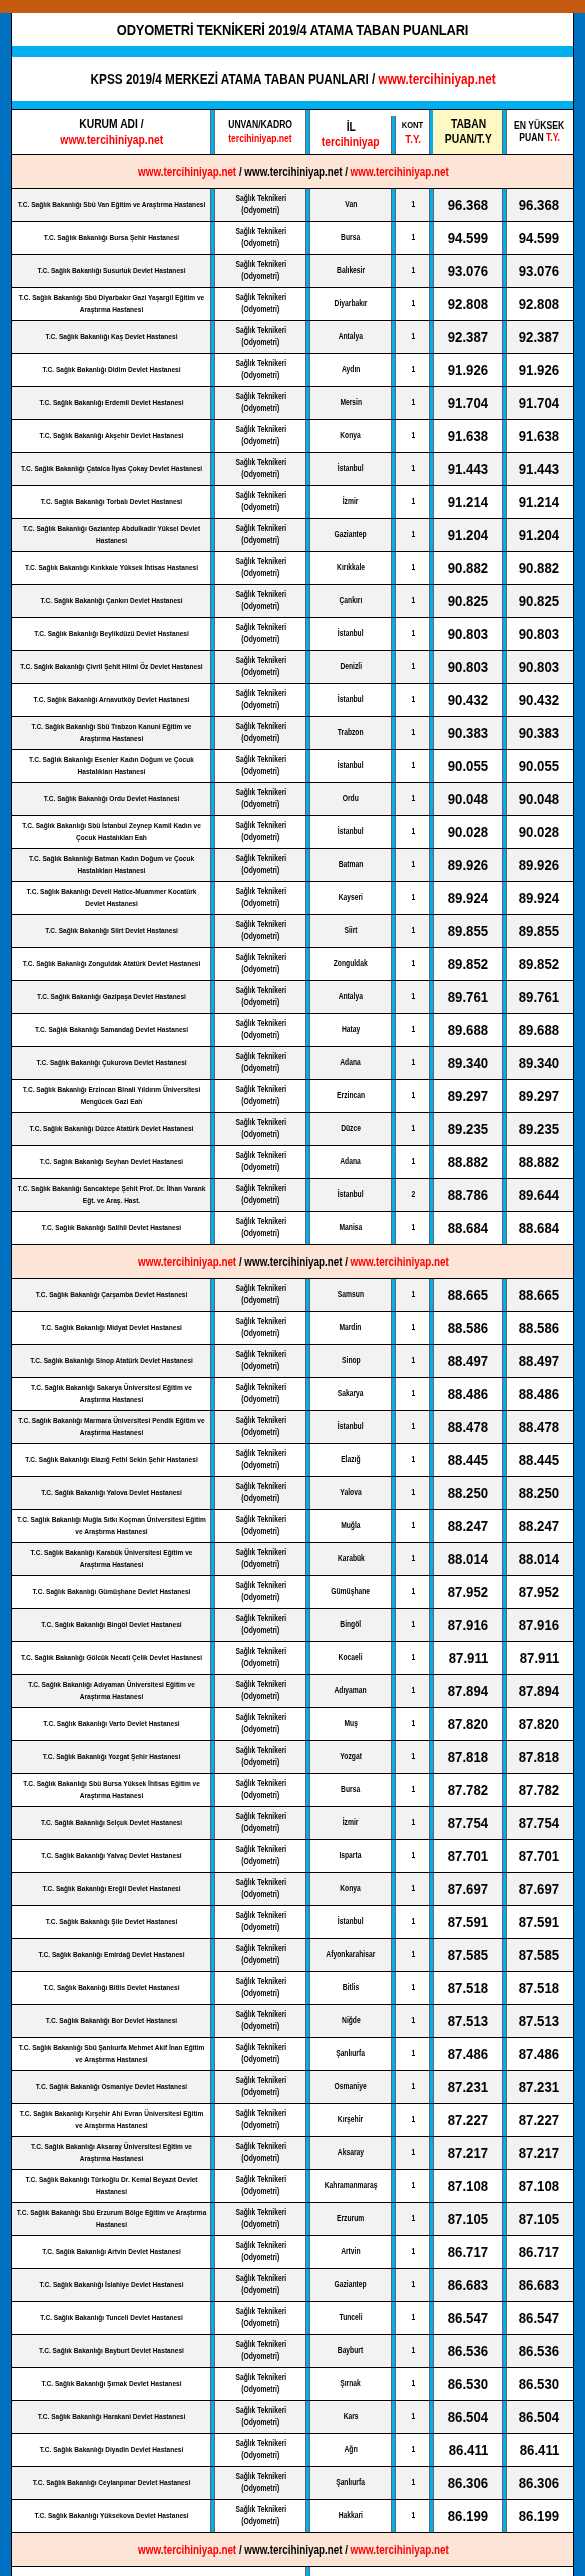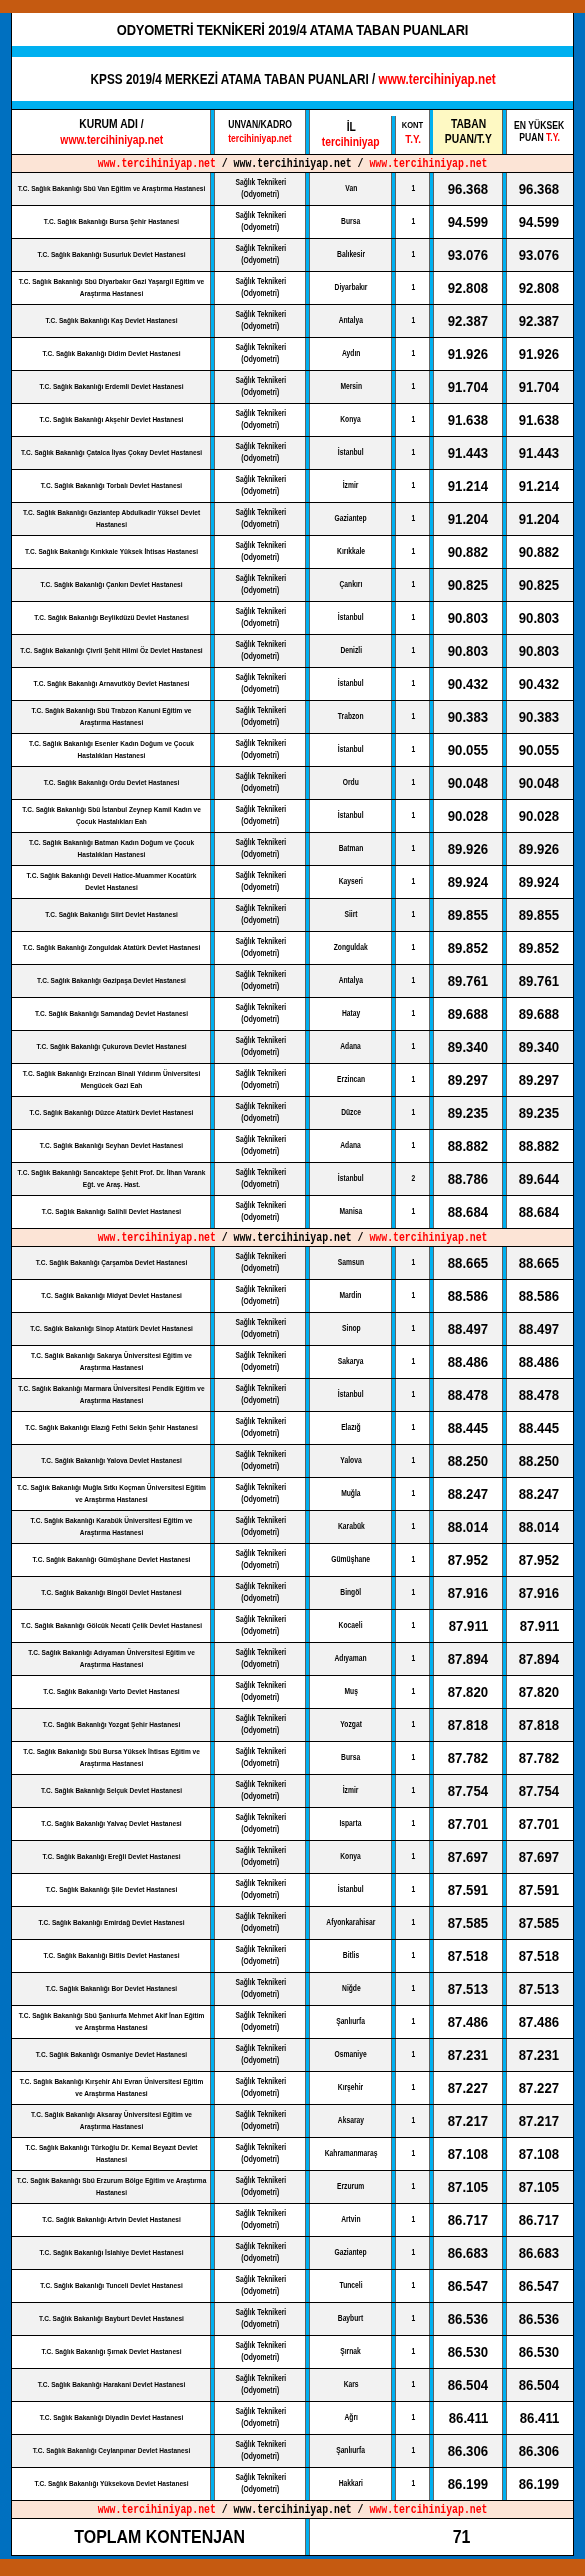--- a/index.html
+++ b/index.html
@@ -22,22 +22,22 @@
   .cell { display: flex; flex-direction: column; align-items: center; justify-content: center;
     text-align: center; border-right: 3.2px solid #00B0F0; box-shadow: inset -0.6px 0 0 #000, 0.6px 0 0 #000; position: relative; }
   .cell:last-child { border-right: none; box-shadow: none; }
   .hdr .cell { font-weight: bold; font-size: 10px; line-height: 14px; }
   .hdr .cell .c { transform: scaleX(0.86); white-space: nowrap; }
   .hdr .cell.kurum { font-size: 12px; line-height: 16.4px; }
   .hdr .cell.il { font-size: 12px; line-height: 15px; margin-top: 6px; }
   .hdr .cell.small { font-size: 10px; line-height: 12.6px; }
   .hdr .cell.taban { background: #fef9c3; font-size: 12px; line-height: 15px; }
   .hdr .cell.kont { font-size: 8.8px; }
-  .banner { height: 18px; background: #FCE4D6; border-bottom: 1.3px solid #000;
-    display: flex; align-items: center; justify-content: center; font-size: 12px; font-weight: bold; font-family: Liberation Mono, monospace; }
+  .banner { height: 34px; background: #FCE4D6; border-bottom: 1.3px solid #000;
+    display: flex; align-items: center; justify-content: center; font-size: 12px; font-weight: bold; }
   .banner .inner { transform: scaleX(0.82); white-space: nowrap; }
   .row { height: 33px; border-bottom: 1.3px solid #000; }
   .row:nth-child(odd) { background: #F2F2F2; }
   .row:nth-child(even) { background: #FFFFFF; }
   .row .cell { font-size: 8px; font-weight: bold; line-height: 12px; }
   .row .cell .c { transform: scaleX(0.82); }
   .row .cell.kurum .c { width: 233px; }
   .row .cell.unvan { font-weight: normal; font-size: 8.2px; }
   .row .cell.unvan .c { font-weight: bold; }
   .row .cell.il { font-size: 8.2px; }

